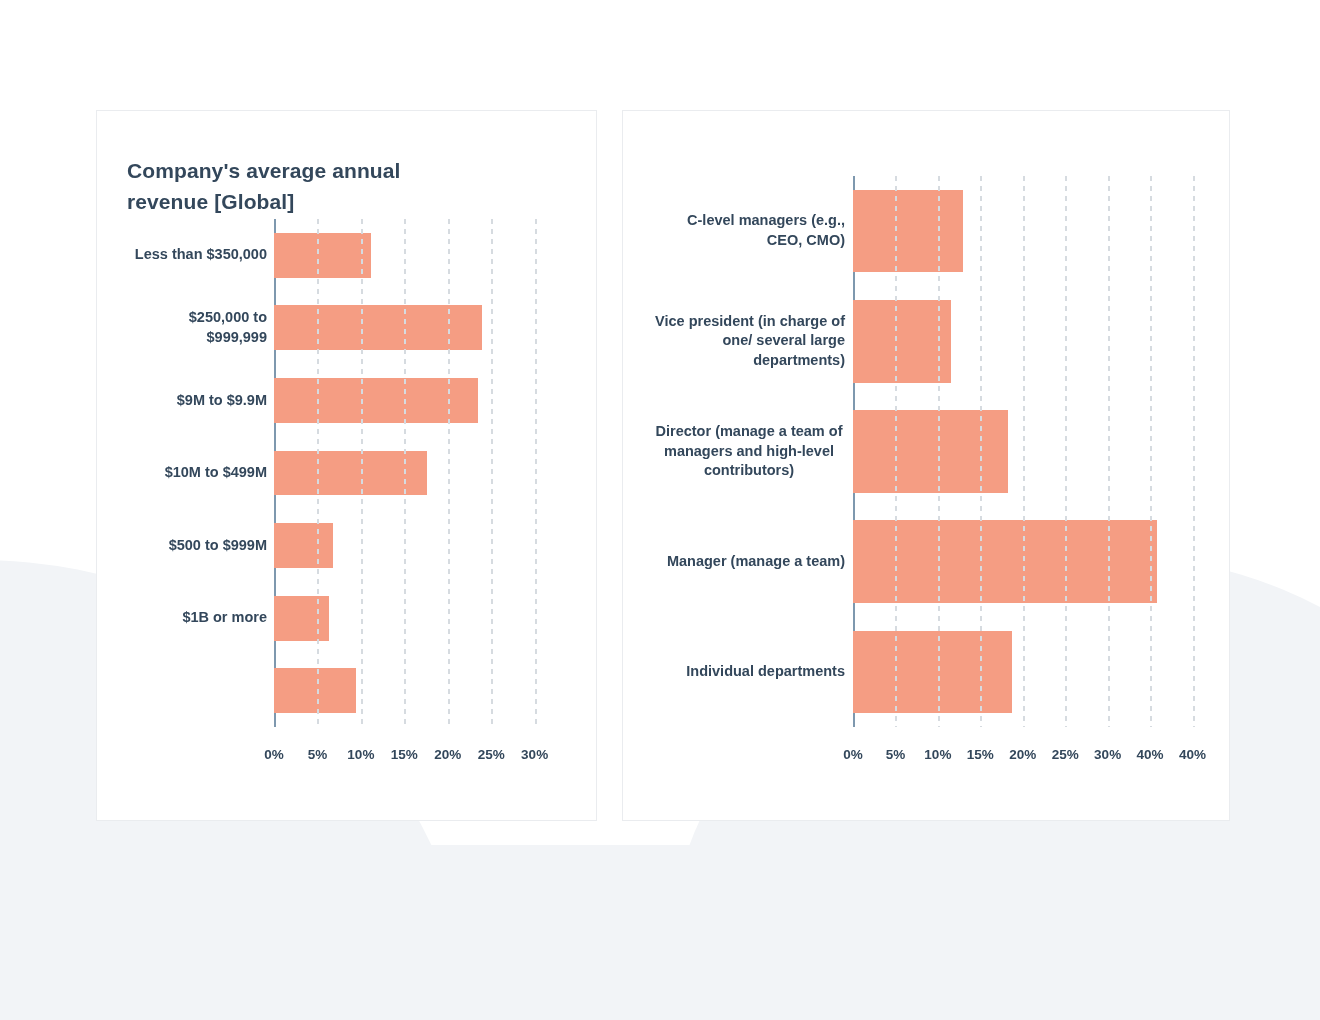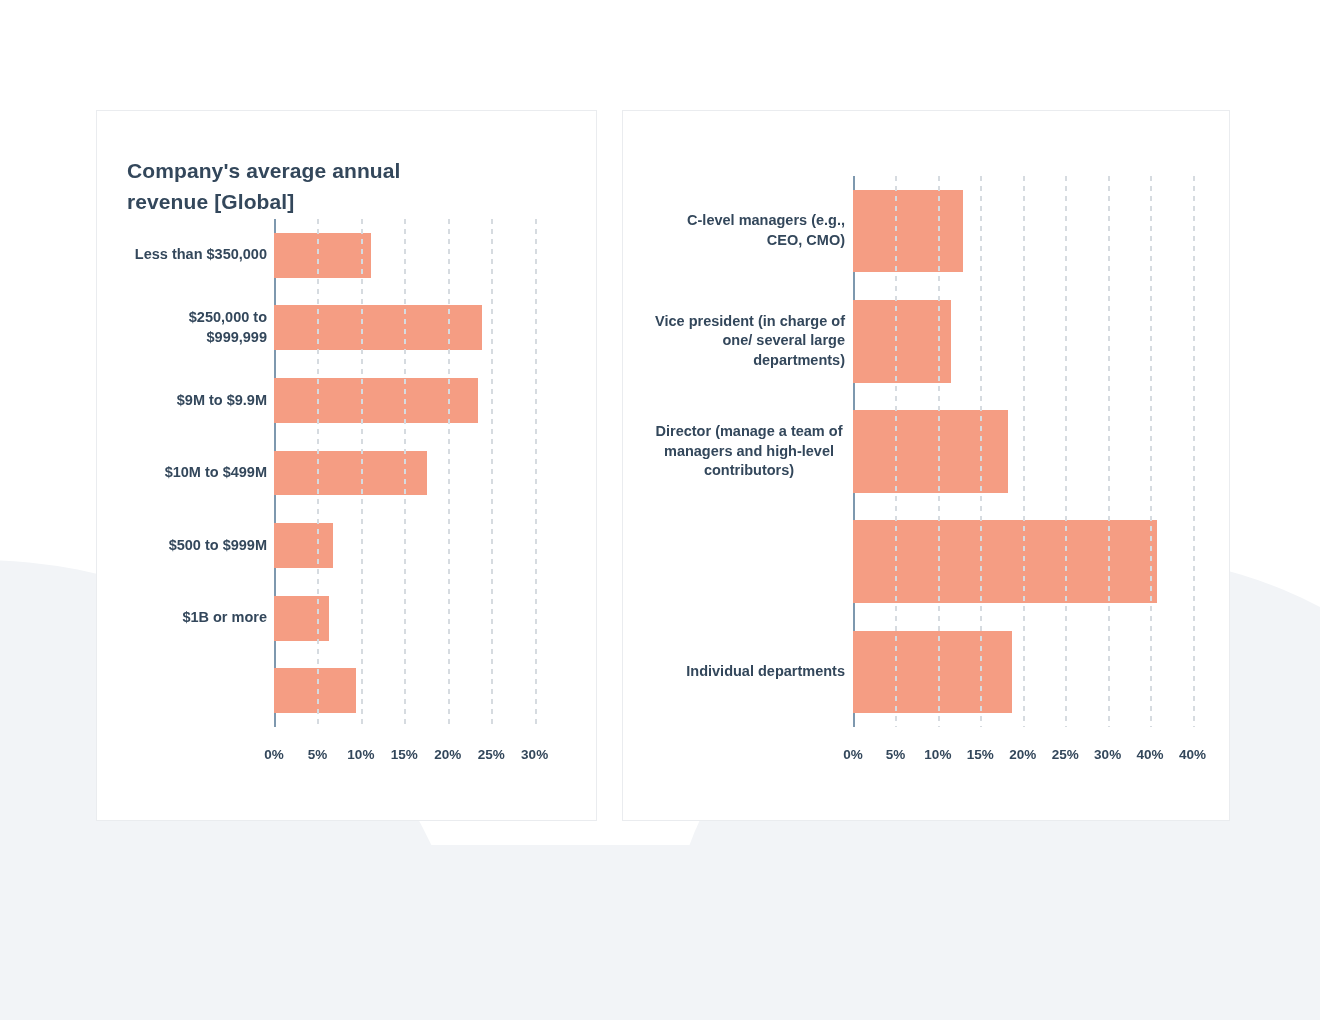--- a/index.html
+++ b/index.html
@@ -198,20 +198,21 @@
     </div>
   </section>
 
   <section class="card" id="card-level">
 
     <div class="chart" id="chart-level">
       <div class="cat-labels" id="cats-level">
           <div class="cat-label" style="top: 0%; height: 20%;">C-level managers (e.g., CEO, CMO)</div>
           <div class="cat-label" style="top: 20%; height: 20%;">Vice president (in charge of one/ several large departments)</div>
           <div class="cat-label" style="top: 40%; height: 20%; text-align: center;">Director (manage a team of managers and high-level contributors)</div>
+          <div class="cat-label" style="top: 60%; height: 20%;">Manager (manage a team)</div>
           <div class="cat-label" style="top: 80%; height: 20%;">Individual departments</div>
         </div>
       <div class="plot">
         <div class="plot-area" id="plot-level">
           <div class="axis-line"></div>
           <div class="rows" id="rows-level">
               <div class="row" style="top: 2.5%; height: 15%;">
                 <div class="bar" style="width: 31.7073%;"></div>
               </div>
               <div class="row" style="top: 22.5%; height: 15%;">

